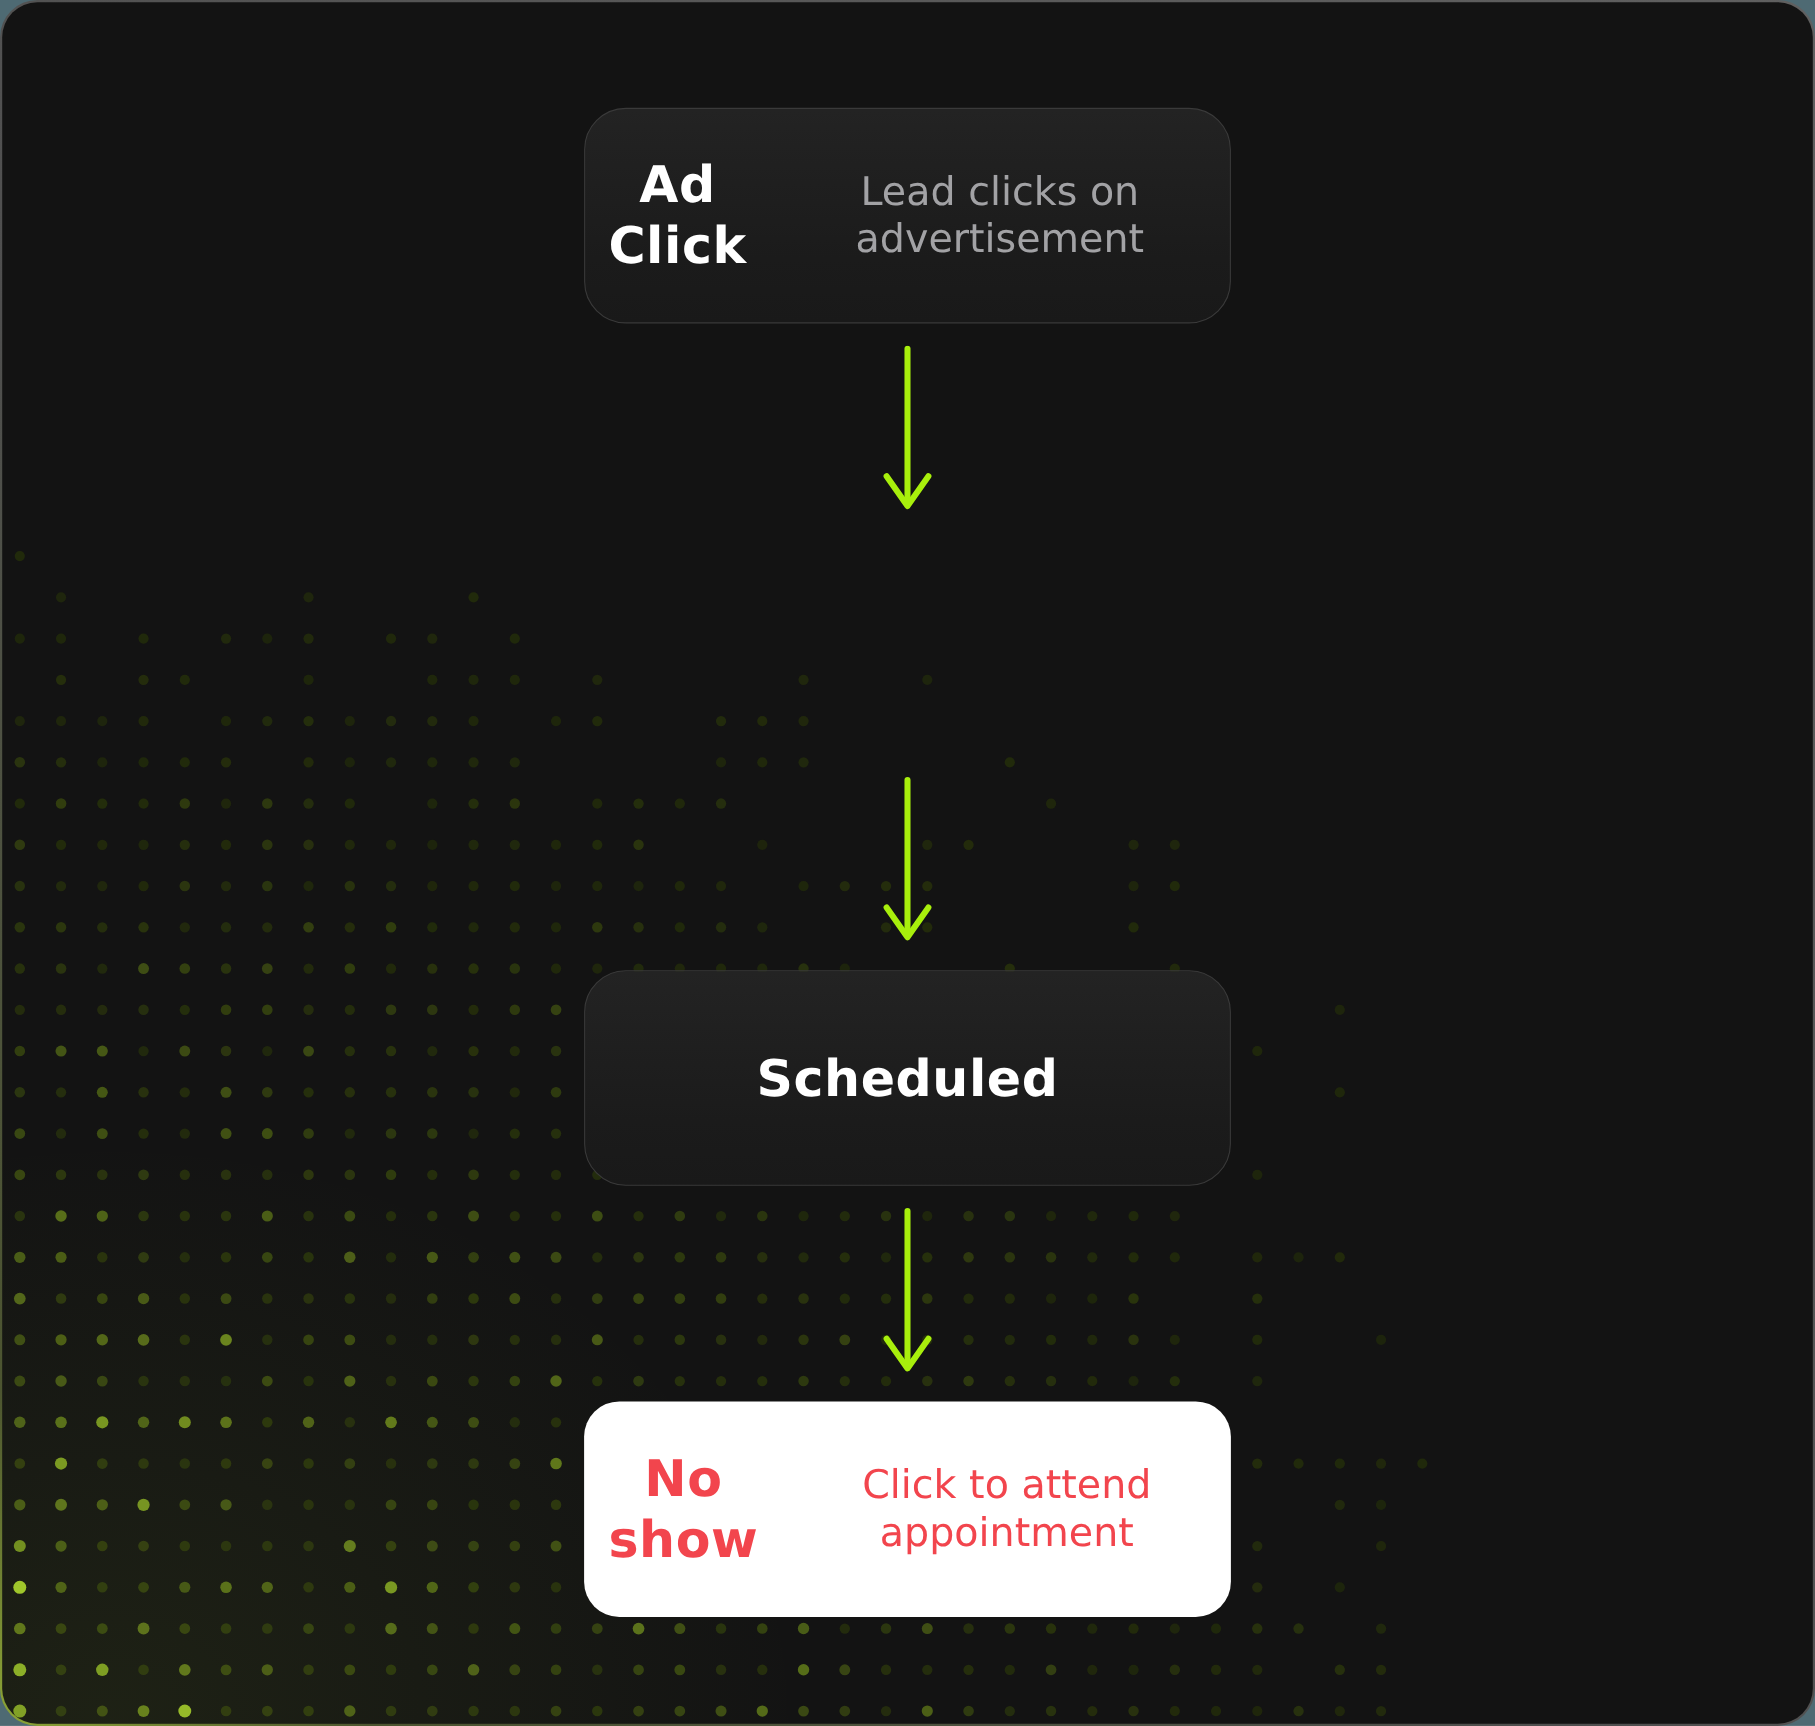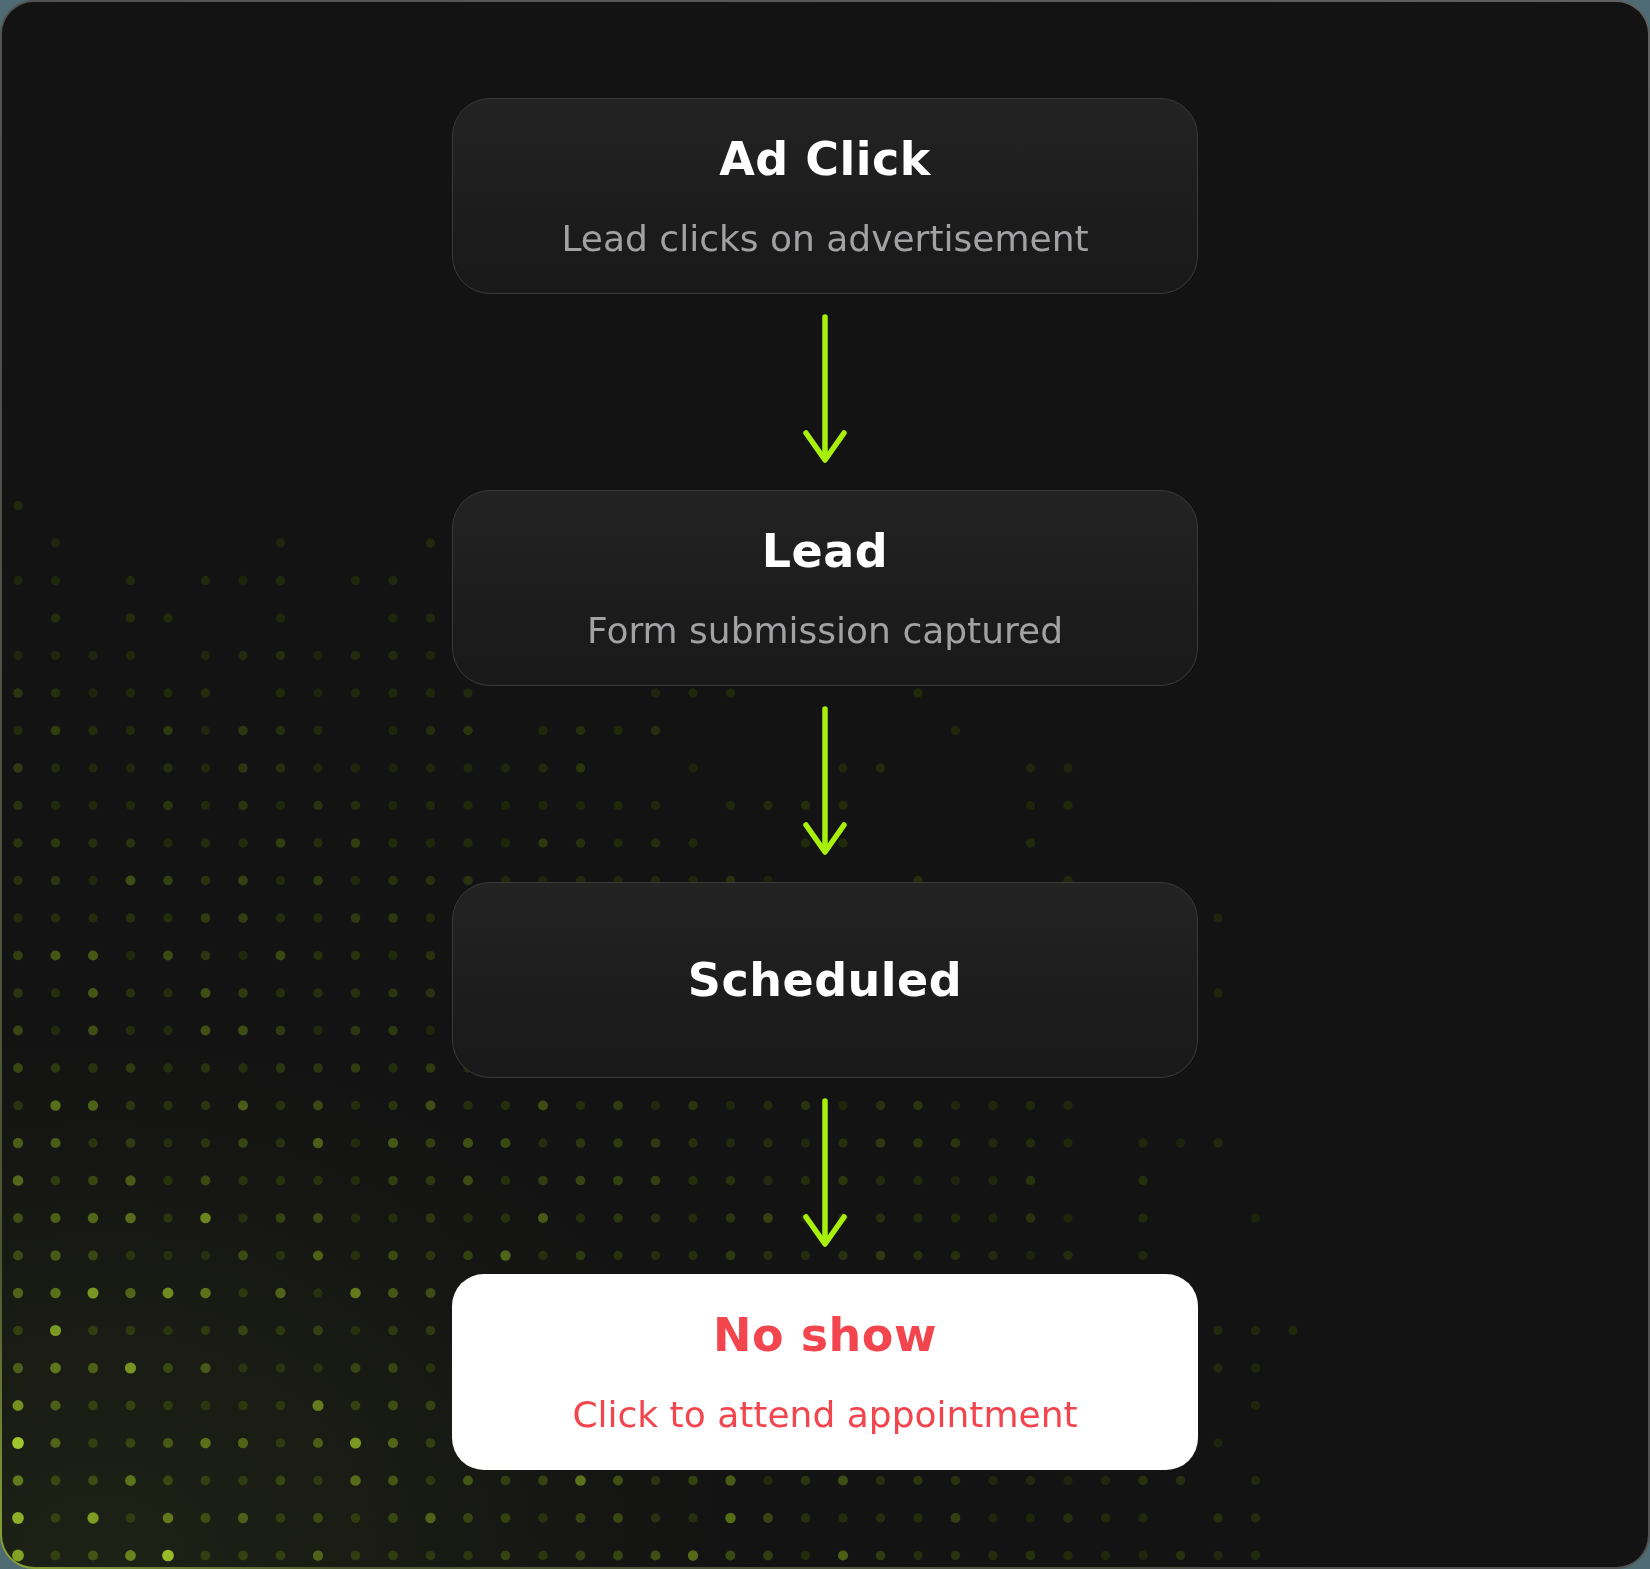--- a/index.html
+++ b/index.html
@@ -40,26 +40,26 @@
   }
   .dots {
     position: absolute; inset: 0;
     width: 1650px; height: 1569px;
     pointer-events: none;
   }
   .node {
     position: absolute;
     left: 50%;
     transform: translateX(-50%);
-    width: 746px;
+    width: 588px;
     height: 196px;
     border-radius: 38px;
     box-sizing: border-box;
     display: flex;
-    flex-direction: column;
+    flex-direction: row;
     align-items: center;
     justify-content: center;
     row-gap: 30px;
     text-align: center;
   }
   .node.dark {
     background: linear-gradient(180deg, #232323 0%, #1b1b1b 70%, #191919 100%);
     border: 1.5px solid var(--node-border, #3a3a3a);
   }
   .node.alert {
@@ -811,24 +811,20 @@
       <section class="node dark" style="top: 96px;">
         <h2 class="node-title">Ad Click</h2>
         <p class="node-subtitle">Lead clicks on advertisement</p>
       </section>
 
       <svg class="arrow" style="top: 312px;" width="48" height="152" viewBox="0 0 48 152">
         <line x1="24" y1="3" x2="24" y2="143" stroke="currentColor" stroke-width="5.5" stroke-linecap="round"></line>
         <path d="M5 119 L24 146 L43 119" fill="none" stroke="currentColor" stroke-width="5.5" stroke-linecap="round" stroke-linejoin="round"></path>
       </svg>
 
-      <section class="node dark" style="top: 488px;">
-        <h2 class="node-title">Lead</h2>
-        <p class="node-subtitle">Form submission captured</p>
-      </section>
 
       <svg class="arrow" style="top: 704px;" width="48" height="152" viewBox="0 0 48 152">
         <line x1="24" y1="3" x2="24" y2="143" stroke="currentColor" stroke-width="5.5" stroke-linecap="round"></line>
         <path d="M5 119 L24 146 L43 119" fill="none" stroke="currentColor" stroke-width="5.5" stroke-linecap="round" stroke-linejoin="round"></path>
       </svg>
 
       <section class="node dark" style="top: 880px;">
         <h2 class="node-title">Scheduled</h2>
       </section>
 

